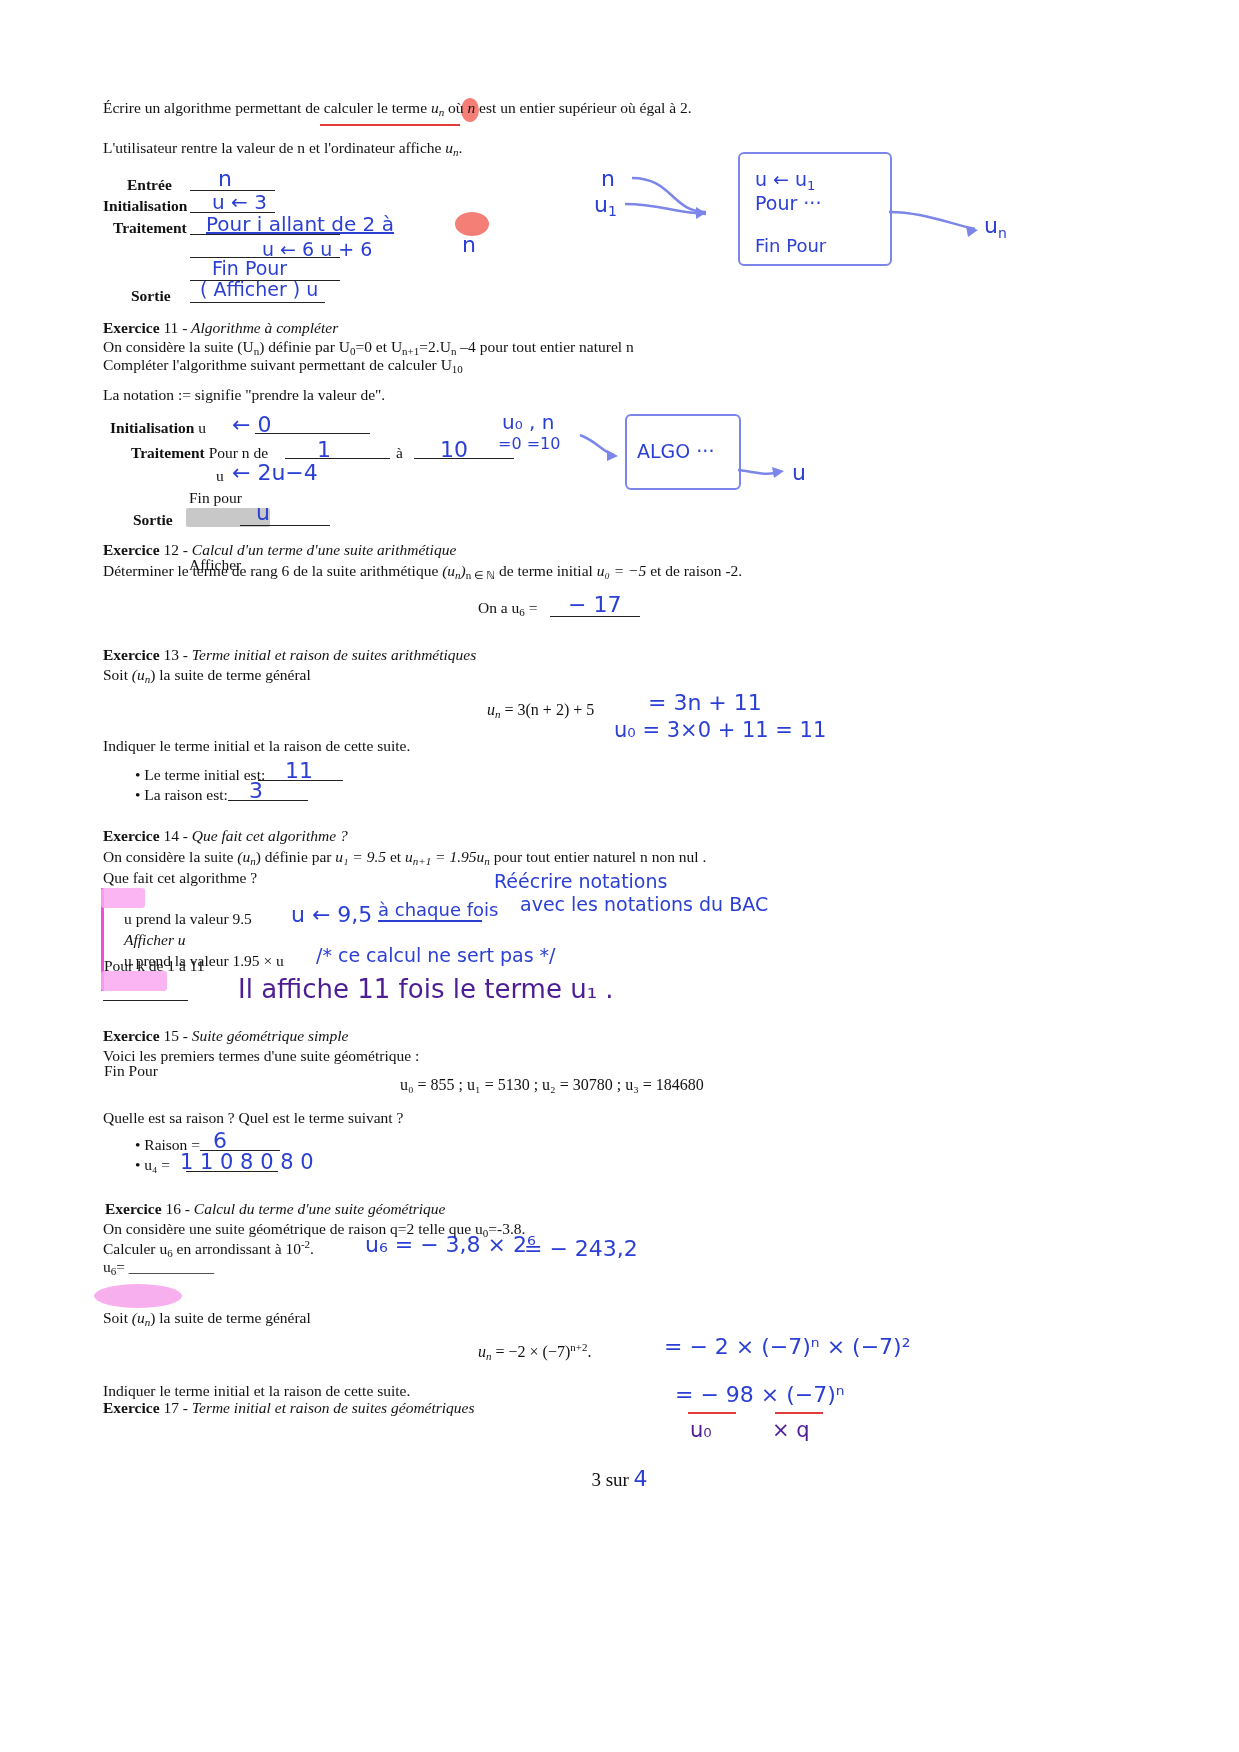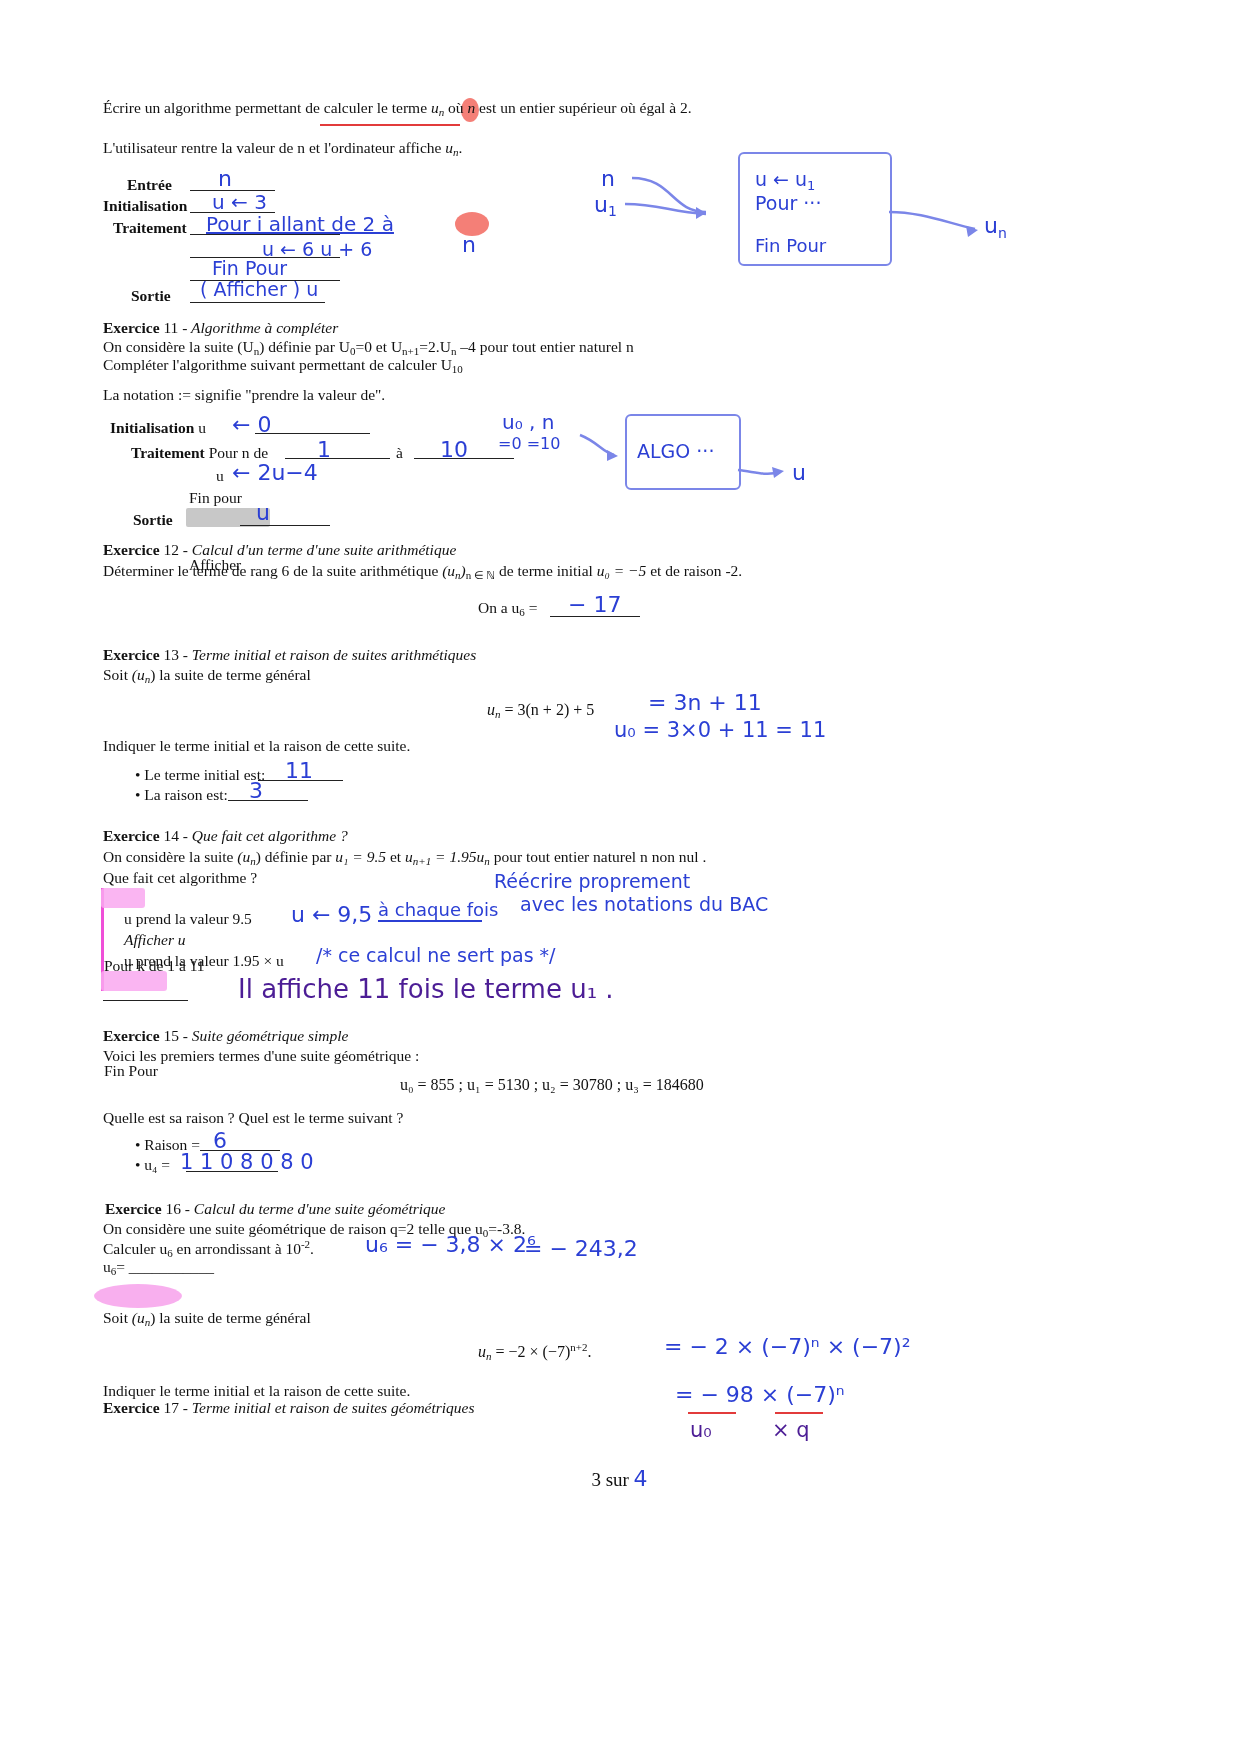--- a/index.html
+++ b/index.html
@@ -193,21 +193,21 @@
   <div class="pinkbox" style="left:101px;top:888px;width:44px;height:20px;"></div>
   <div class="pinkbox" style="left:101px;top:971px;width:66px;height:20px;"></div>
 
   <div class="txt ov" style="left:104px;top:888px;">Pour k de 1 à 11</div>
   <div class="txt" style="left:124px;top:909px;">u prend la valeur 9.5</div>
   <div class="txt" style="left:124px;top:930px;font-style:italic;">Afficher u</div>
   <div class="txt" style="left:124px;top:951px;">u prend la valeur 1.95 × u</div>
   <div class="txt ov" style="left:104px;top:972px;">Fin Pour</div>
   <div class="rule" style="left:103px;top:1000px;width:85px;"></div>
 
-  <div class="hand" style="left:494px;top:870px;font-size:19px;">Réécrire   proprement</div>
+  <div class="hand" style="left:494px;top:870px;font-size:19px;">Réécrire   notations</div>
   <div class="hand" style="left:520px;top:893px;font-size:19px;">avec les notations  du BAC</div>
   <div class="hand" style="left:291px;top:902px;">u ← 9,5</div>
   <div class="hand" style="left:378px;top:899px;font-size:18px;">à chaque fois</div>
   <div class="rule" style="left:378px;top:920px;width:104px;border-bottom:2px solid #2b3fd4;"></div>
   <div class="hand" style="left:316px;top:944px;font-size:19px;">/*  ce  calcul  ne sert pas  */</div>
   <div class="hand red big" style="left:238px;top:974px;">Il affiche 11 fois le terme u₁ .</div>
 
   <div class="txt" style="left:103px;top:1026px;">
     <span class="bd">Exercice</span>
     <span>15</span>

